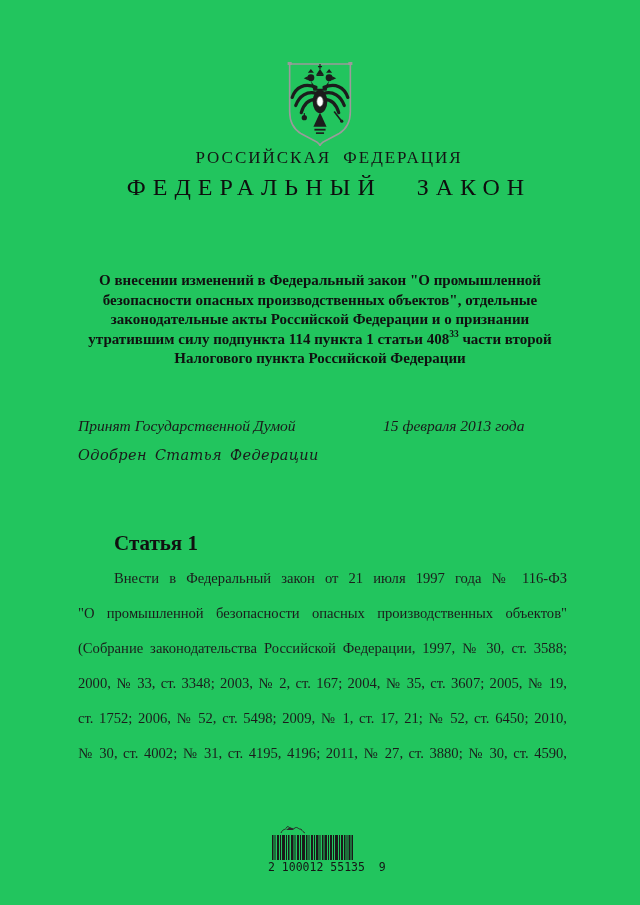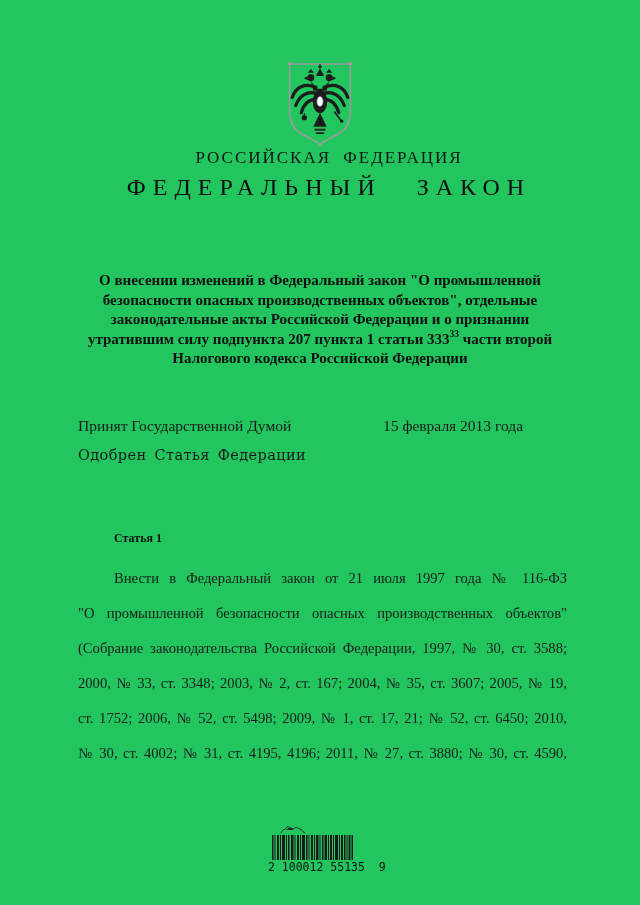--- a/index.html
+++ b/index.html
@@ -67,37 +67,38 @@
   }
 
   
   .adoption {
     position: absolute;
     top: 417px;
     left: 78px;
     width: 470px;
     font-size: 15.5px;
     color: #1a1a1a;
+    font-style: italic;
   }
   .adoption-row { display: flex; margin-bottom: 12px; }
   .adoption-label { flex: 0 0 305px; }
   .adoption-date { flex: 1; }
   .adoption-row.alt {
     font-family: "DejaVu Serif", serif;
     font-size: 14.5px;
     letter-spacing: 0.4px;
     word-spacing: 3px;
   }
 
   
   .article-heading {
     position: absolute;
     top: 531px;
     left: 114px;
-    font-size: 12px;
+    font-size: 21px;
     font-weight: bold;
     color: #101010;
   }
   .paragraph {
     position: absolute;
     top: 561px;
     left: 78px;
     width: 489px;
     font-size: 14.6px;
     color: #1c1c1c;
@@ -181,22 +182,22 @@
     <ellipse cx="33" cy="40" rx="3.1" ry="5" fill="#ffffff" stroke="#777777" stroke-width="0.7"></ellipse>
   </svg>
 
   <div class="country-name">РОССИЙСКАЯ ФЕДЕРАЦИЯ</div>
   <div class="doc-type">ФЕДЕРАЛЬНЫЙ ЗАКОН</div>
 
   <div class="law-title">
     <div>О внесении изменений в Федеральный закон "О промышленной</div>
     <div>безопасности опасных производственных объектов", отдельные</div>
     <div>законодательные акты Российской Федерации и о признании</div>
-    <div><span>утратившим силу подпункта 207 пункта 1 статьи 333</span><sup>33</sup><span> части второй</span></div>
-    <div>Налогового кодекса Российской Федерации</div>
+    <div><span>утратившим силу подпункта 114 пункта 1 статьи 408</span><sup>33</sup><span> части второй</span></div>
+    <div>Налогового пункта Российской Федерации</div>
   </div>
 
   <div class="adoption">
     <div class="adoption-row">
       <span class="adoption-label">Принят Государственной Думой</span>
       <span class="adoption-date">15 февраля 2013 года</span>
     </div>
     <div class="adoption-row alt">
       <span class="adoption-label">Одобрен Статья Федерации</span>
     </div>

